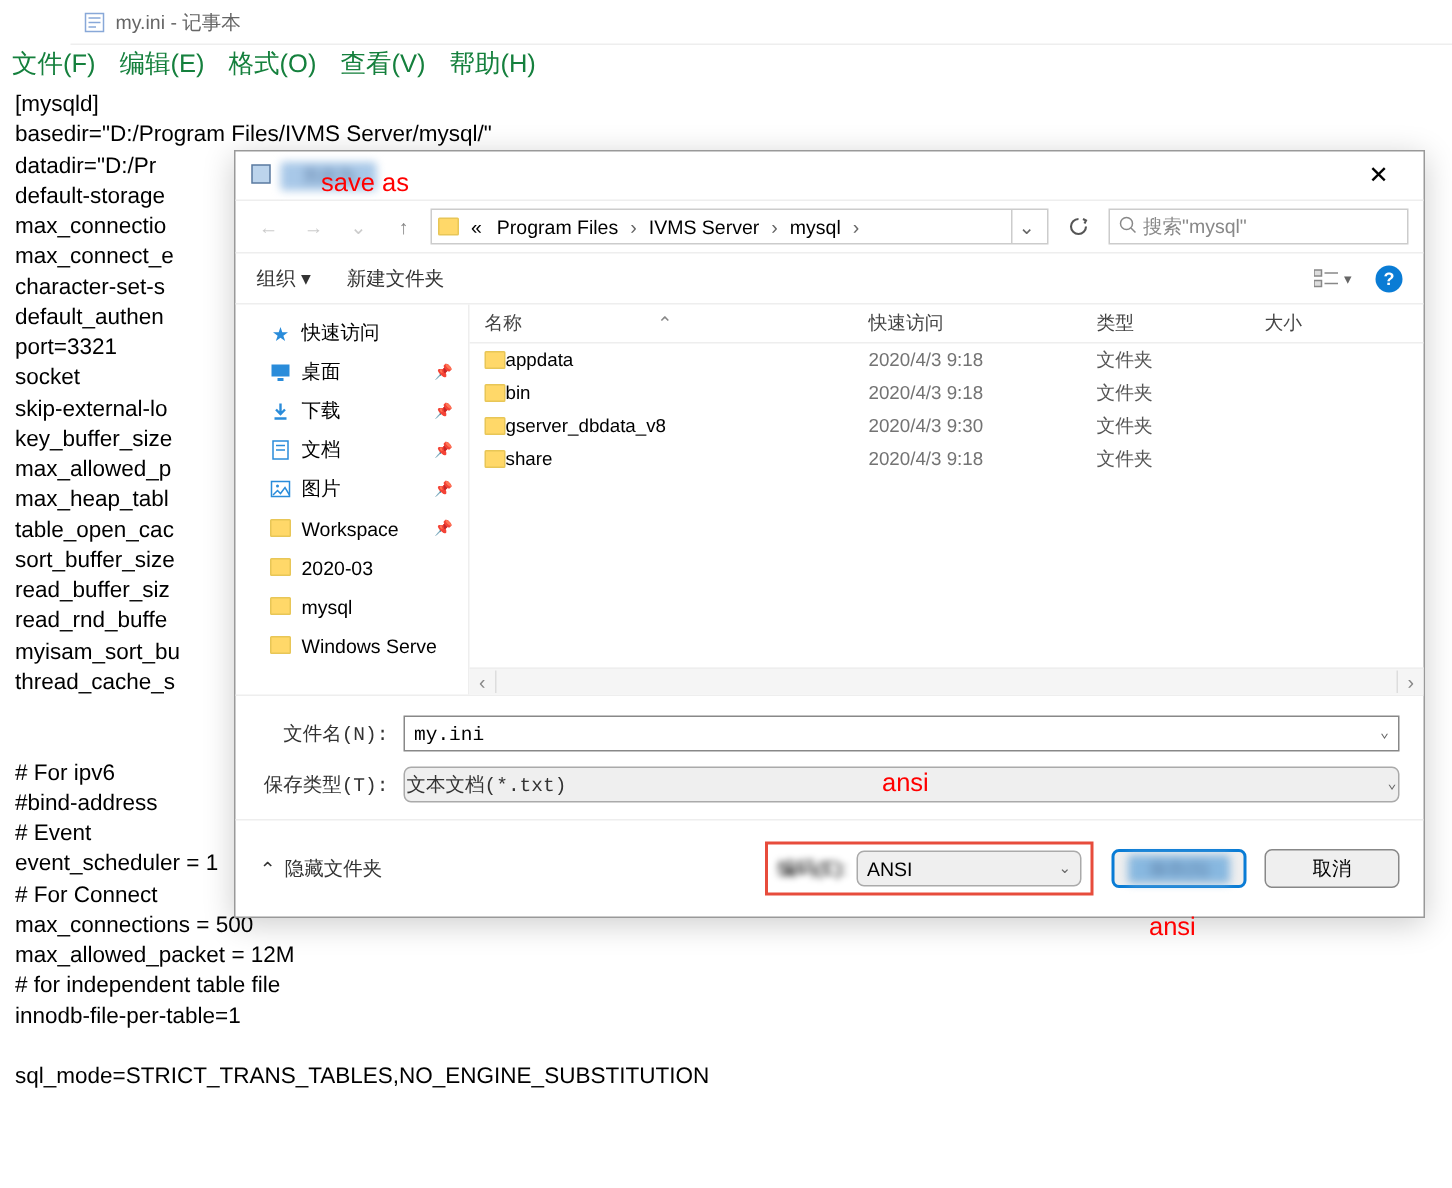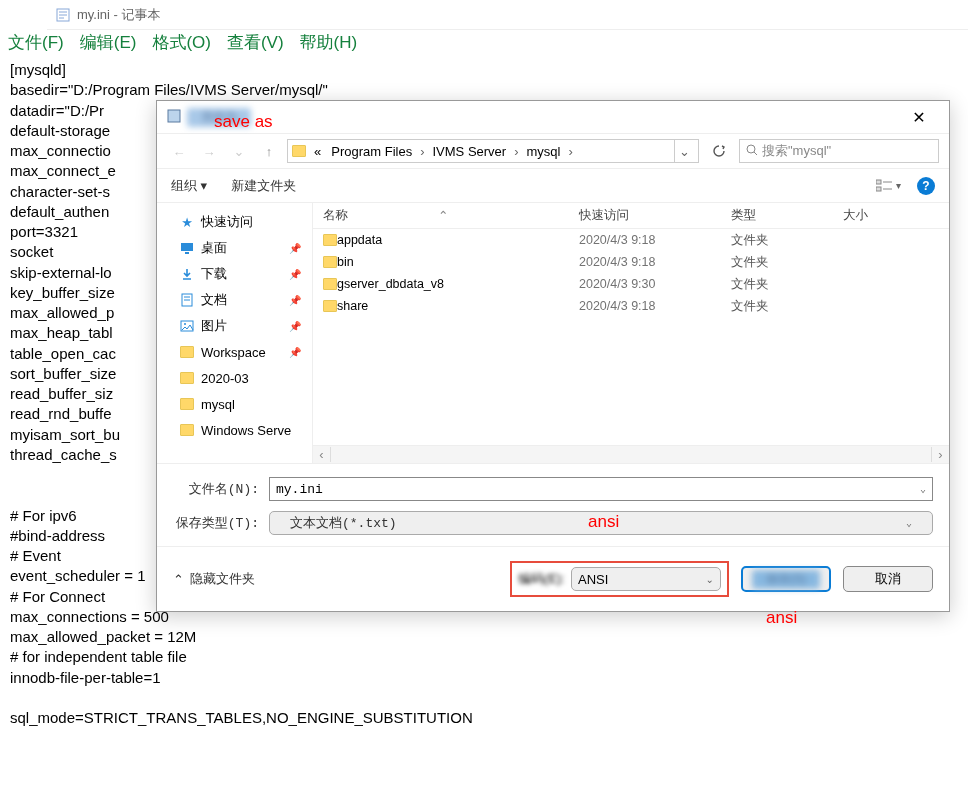--- a/index.html
+++ b/index.html
@@ -55,21 +55,21 @@
 .folder-icon { width:14px; height:12px; background:#ffd869; border:1px solid #e8c657; display:inline-block; border-radius:1px; }
 .scroll-nav { height: 18px; border-top: 1px solid #eee; display:flex; align-items:center; background:#f5f5f5; }
 .scroll-nav .sn-left { width: 18px; display:flex; align-items:center; justify-content:center; color:#888; border-right:1px solid #ddd; }
 .scroll-nav .sn-track { flex:1; }
 .scroll-nav .sn-right { width: 18px; display:flex; align-items:center; justify-content:center; color:#888; border-left:1px solid #ddd; }
 
 .dlg-fields { border-top: 1px solid #eee; padding: 10px 16px 4px 16px; }
 .field-row { display: flex; align-items: center; height: 30px; margin-bottom: 4px; font-family: Liberation Mono, monospace; }
 .field-label { width: 96px; text-align: right; padding-right: 10px; color: #333; }
 .field-input { flex: 1; height: 24px; border: 1px solid #888; padding: 0 6px; display:flex; align-items:center; justify-content:space-between; }
-.field-select { flex: 1; height: 24px; border: 1px solid #aaa; background: #efefef; padding: 0 20px; display:flex; align-items:center; justify-content:space-between; color:#333; border-radius:5px;}
+.field-select { flex: 1; height: 24px; border: 1px solid #aaa; background: #efefef; padding: 0 1px; display:flex; align-items:center; justify-content:space-between; color:#333; border-radius:5px;}
 
 .dlg-footer { border-top: 1px solid #eee; padding: 14px 16px; display: flex; align-items: center; }
 .hide-folders { display: flex; align-items: center; gap: 6px; color: #333; }
 .footer-right { margin-left: auto; display: flex; align-items: center; gap: 12px; }
 
 .encoding-group { display: flex; align-items: center; gap: 6px; border: 2px solid #e74c3c; padding: 4px 6px; }
 .encoding-label-blur { filter: blur(2px); }
 .encoding-select { width: 150px; height: 24px; border: 1px solid #aaa; background: #efefef; padding: 0 6px; display:flex; align-items:center; justify-content:space-between; border-radius:5px;}
 
 .btn { width: 90px; height: 26px; border: 1px solid #888; background: #efefef; display:flex; align-items:center; justify-content:center; cursor:pointer; border-radius:5px; }

